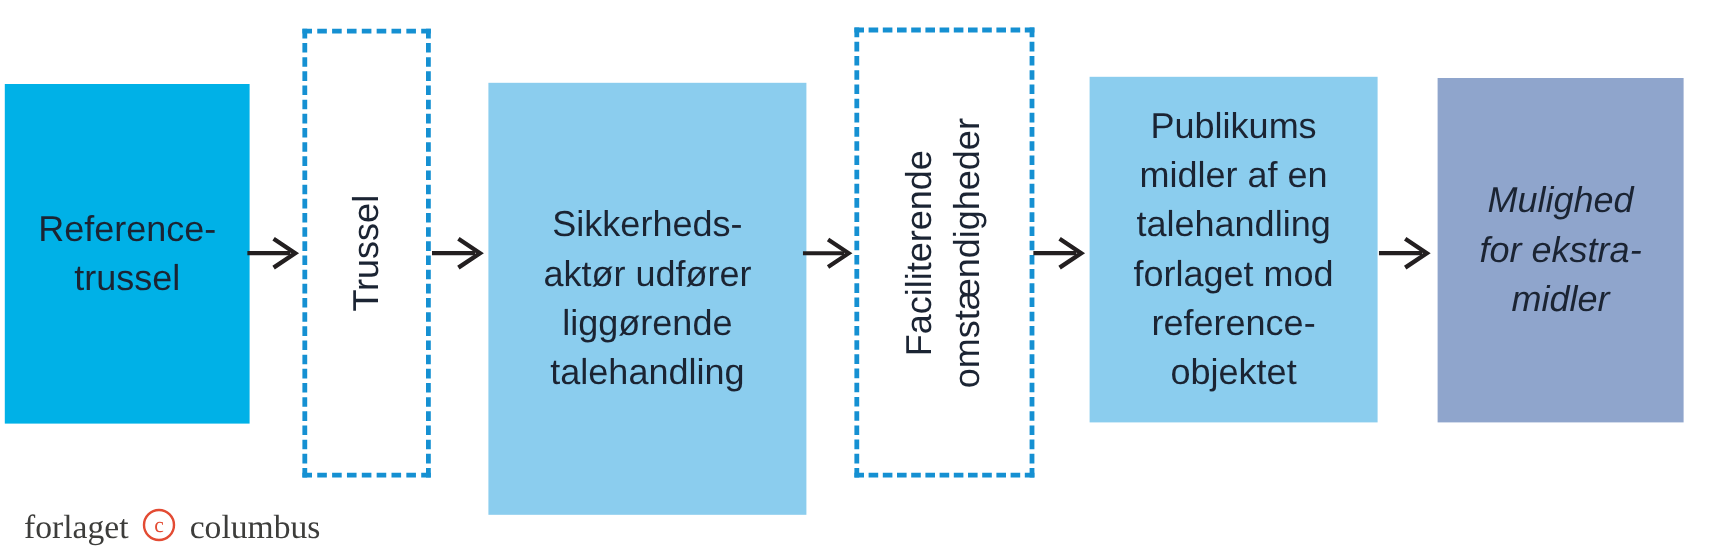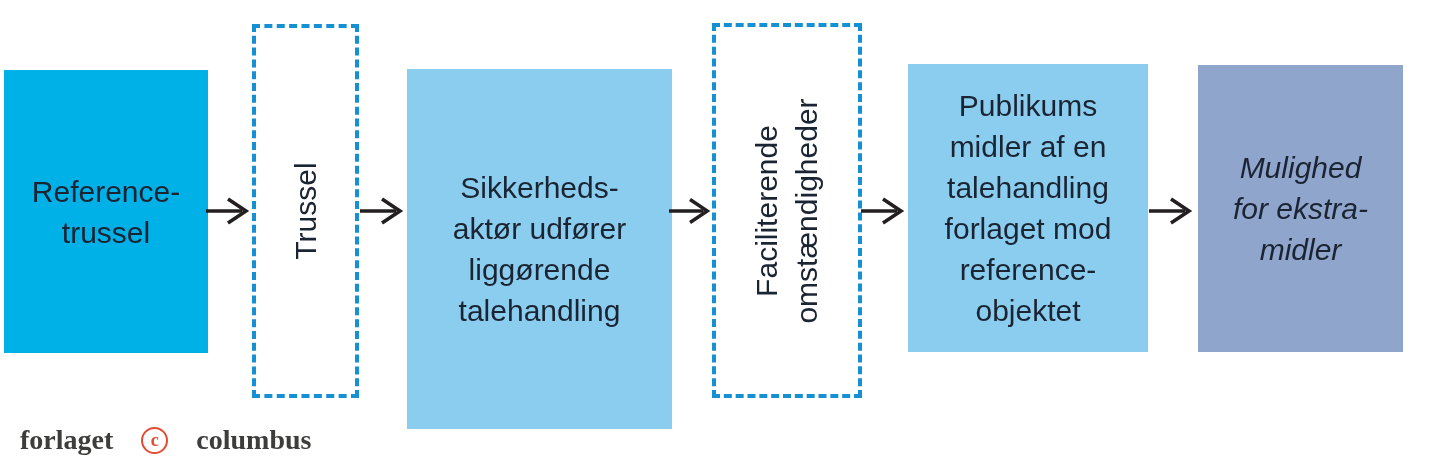--- a/index.html
+++ b/index.html
@@ -41,23 +41,23 @@
     transform:rotate(-90deg);
     text-align:center;
     color:var(--ink);
     font-size:30px;
   }
   .vtext .line{line-height:40px;white-space:nowrap;}
   .arrow{position:absolute;width:46px;height:30px;}
   .arrow svg{display:block;width:100%;height:100%;}
   .footer{
     position:absolute;left:20px;top:424px;
-    display:flex;align-items:center;gap:28px;
+    display:flex;align-items:flex-start;gap:12px;
     font-family:"Liberation Serif","DejaVu Serif",serif;
-    font-size:28px;color:var(--footer-ink);font-weight:bold;
+    font-size:28px;color:var(--footer-ink);
   }
   .copyright{
     display:inline-flex;align-items:center;justify-content:center;
     width:27px;height:27px;
     border:2.5px solid var(--copyright-red);
     border-radius:50%;
     color:var(--copyright-red);
     font-size:18px;
     font-family:"Liberation Serif","DejaVu Serif",serif;
   }

